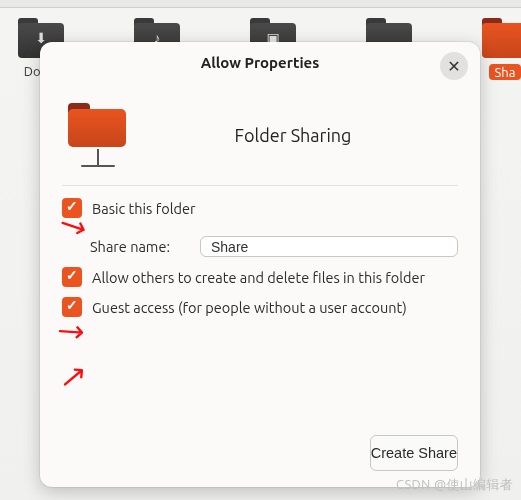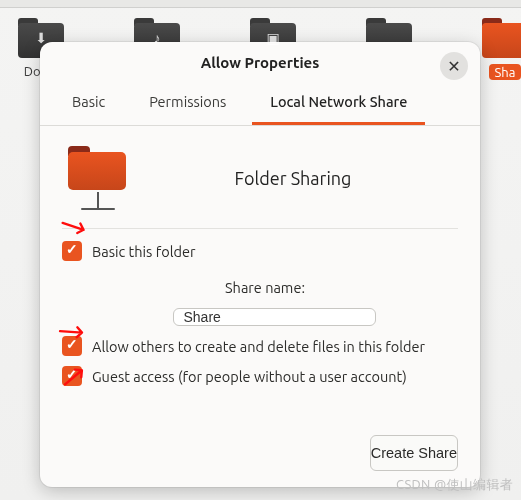--- a/index.html
+++ b/index.html
@@ -31,21 +31,21 @@
 .hero-icon .f::after { content: ""; position: absolute; top: 6px; left: 0; right: 0; bottom: 0; border-radius: 5px; background: linear-gradient(#e95420, #c7461a); }
 .hero-icon .stand { position: absolute; bottom: 0; left: 50%; transform: translateX(-50%); width: 2px; height: 18px; background: #555; }
 .hero-icon .base { position: absolute; bottom: 0; left: 50%; transform: translateX(-50%); width: 34px; height: 2px; background: #555; border-radius: 1px; }
 .hero-title { font-weight: 400; font-size: 18px; color: #222; flex: 1; text-align: center; margin-right: 30px; }
 .divider { height: 1px; background: #e3e2df; margin: 4px 0 12px; }
 .row { display: flex; align-items: center; gap: 10px; margin-bottom: 10px; }
 .chk { appearance: none; width: 20px; height: 20px; border: 2px solid #e95420; border-radius: 4px; position: relative; cursor: pointer; flex-shrink: 0; }
 .chk:checked { background: #e95420; }
 .chk:checked::after { content: "✓"; position: absolute; top: -2px; left: 2px; color: #fff; font-size: 14px; font-weight: 700; }
 .lbl { font-size: 14.5px; color: #2c2c2a; }
-.form-row { display: flex; align-items: center; gap: 12px; margin: 8px 0 10px 28px; flex-direction: column; }
+.form-row { display: flex; align-items: center; gap: 12px; margin: 8px 0 10px 28px; }
 .form-lbl { width: 98px; font-size: 14.5px; color: #2c2c2a; text-align: left; }
 .field { flex: 1; height: 21px; border: 1px solid #c8c7c3; border-radius: 6px; padding: 0 10px; font-size: 14px; color: #333; background: #fff; }
 .footer { margin-top: auto; display: flex; justify-content: flex-end; padding-top: 10px; }
 .btn { padding: 9px 0; font-size: 14.5px; border: 1px solid #c8c7c3; border-radius: 6px; background: #fafaf8; color: #2c2c2a; cursor: pointer; }
 .arrow { position: absolute; color: #ff0d0d; font-size: 20px; pointer-events: none; }
 .a1 { left: 60px; top: 219px; transform: rotate(18deg); }
 .a2 { left: 58px; top: 324px; transform: rotate(4deg); }
 .a3 { left: 60px; top: 368px; transform: rotate(-40deg); }
 .arrow svg { width: 30px; height: 16px; display: block; }
 .watermark { position: absolute; right: 8px; bottom: 6px; color: #bfbfbf; font-size: 13px; letter-spacing: .3px; }
@@ -86,25 +86,20 @@
 </div>
 
 <div class="dialog">
   <div class="dlg-header">
     <div class="dlg-title">Allow Properties</div>
     <div class="close-btn">
       <span>✕</span>
     </div>
   </div>
 
-  <div class="tabs">
-    <div class="tab">Basic</div>
-    <div class="tab">Permissions</div>
-    <div class="tab active">Local Network Share</div>
-  </div>
 
   <div class="body">
     <div class="hero">
       <div class="hero-icon">
         <div class="f"></div>
           <div class="stand"></div>
           <div class="base"></div>
       </div>
       <div class="hero-title">Folder Sharing</div>
     </div>

